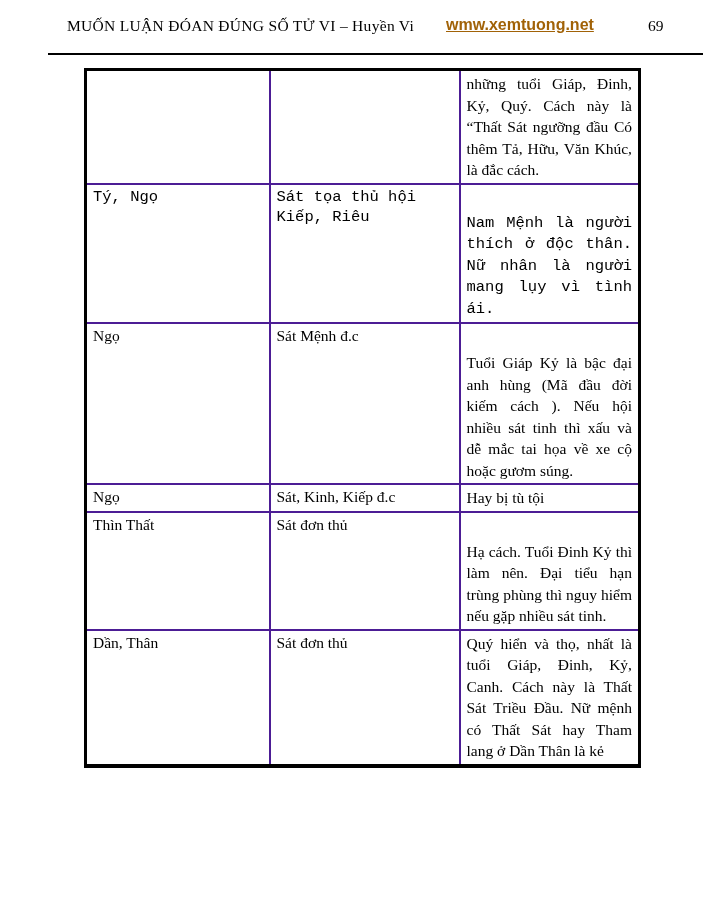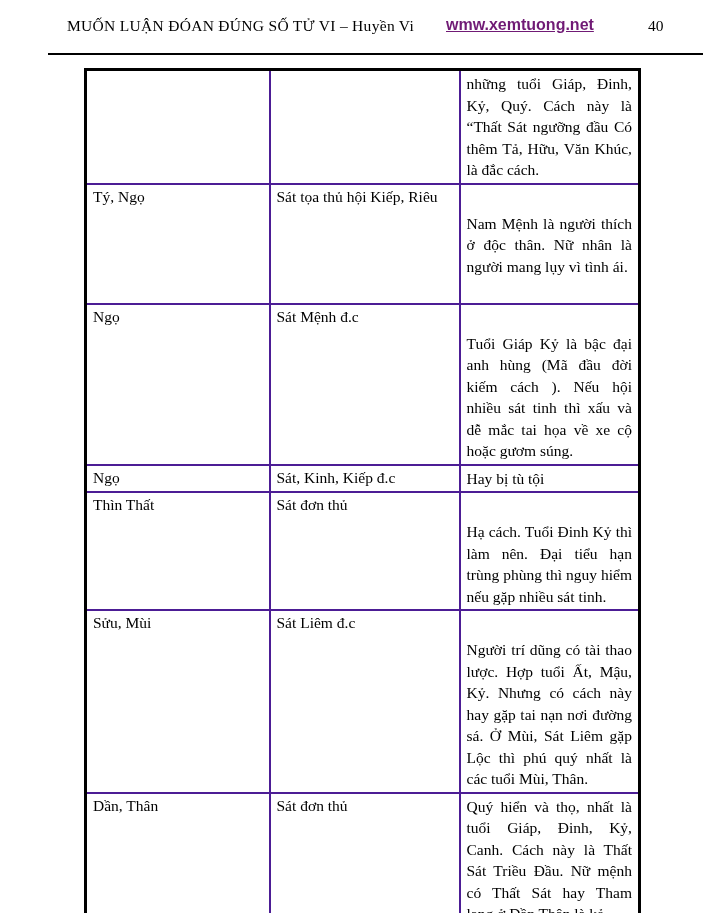--- a/index.html
+++ b/index.html
@@ -22,21 +22,21 @@
     letter-spacing: 0.3px;
     white-space: nowrap;
   }
   .header-site {
     position: absolute;
     left: 446px;
     top: 16px;
     font-family: "Liberation Sans", sans-serif;
     font-weight: bold;
     font-size: 16px;
-    color: #701a75;
+    color: #a16207;
     text-decoration: underline;
     cursor: pointer;
     white-space: nowrap;
   }
   .header-pagenum {
     position: absolute;
     left: 648px;
     top: 17px;
     font-size: 15.5px;
   }
@@ -70,36 +70,36 @@
   td.c2 { line-height: 20px; padding-top: 3px; }
   td.c3 {
     font-size: 15px;
     line-height: 21.5px;
     text-align: justify;
     padding-left: 7px;
     padding-right: 7px;
   }
   td.c3.gap { padding-top: 28px; }
   tr.r1 { height: 83px; }
-  tr.r2 { height: 120px; }
+  tr.r2 { height: 120px; font-family: Liberation Mono, monospace; }
   tr.r3 { height: 146px; }
   tr.r4 { height: 20px; }
   tr.r5 { height: 42px; }
   tr.r6 { height: 108px; }
   tr.r7 { height: 164px; }
   tr.r8 { height: 106px; }
 </style>
 </head>
 <body>
 
 <div class="page">
 
   <span class="header-title">MUỐN LUẬN ĐÓAN ĐÚNG SỐ TỬ VI – Huyền Vi</span>
   <a class="header-site">wmw.xemtuong.net</a>
-  <span class="header-pagenum">40</span>
+  <span class="header-pagenum">69</span>
   <div class="header-rule"></div>
 
   <table class="luan-table">
     <colgroup>
       <col style="width:184px">
       <col style="width:190px">
       <col style="width:180px">
     </colgroup>
     <tbody>
       <tr class="r1">
@@ -120,25 +120,20 @@
       <tr class="r4">
         <td class="c1">Ngọ</td>
         <td class="c2">Sát, Kinh, Kiếp đ.c</td>
         <td class="c3">Hay bị tù tội</td>
       </tr>
       <tr class="r6">
         <td class="c1">Thìn Thất</td>
         <td class="c2">Sát đơn thủ</td>
         <td class="c3 gap">Hạ cách. Tuổi Đinh Kỷ thì làm nên. Đại tiểu hạn trùng phùng thì nguy hiểm nếu gặp nhiều sát tinh.</td>
       </tr>
-      <tr class="r7">
-        <td class="c1">Sửu, Mùi</td>
-        <td class="c2">Sát Liêm đ.c</td>
-        <td class="c3 gap">Người trí dũng có tài thao lược. Hợp tuổi Ất, Mậu, Kỷ. Nhưng có cách này hay gặp tai nạn nơi đường sá. Ở Mùi, Sát Liêm gặp Lộc thì phú quý nhất là các tuổi Mùi, Thân.</td>
-      </tr>
       <tr class="r8">
         <td class="c1">Dần, Thân</td>
         <td class="c2">Sát đơn thủ</td>
         <td class="c3">Quý hiển và thọ, nhất là tuổi Giáp, Đinh, Kỷ, Canh. Cách này là Thất Sát Triều Đầu. Nữ mệnh có Thất Sát hay Tham lang ở Dần Thân là kẻ</td>
       </tr>
     </tbody>
   </table>
 
 </div>
 

